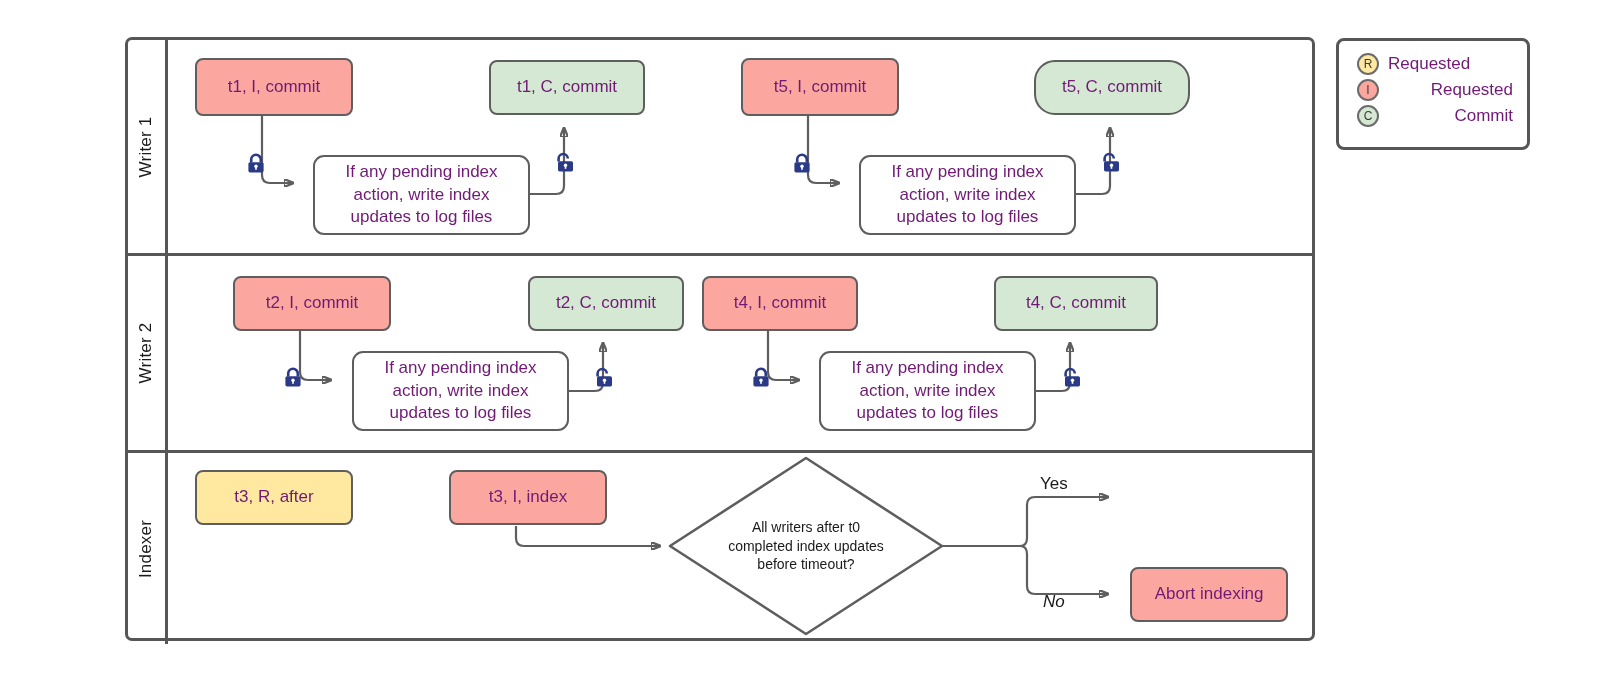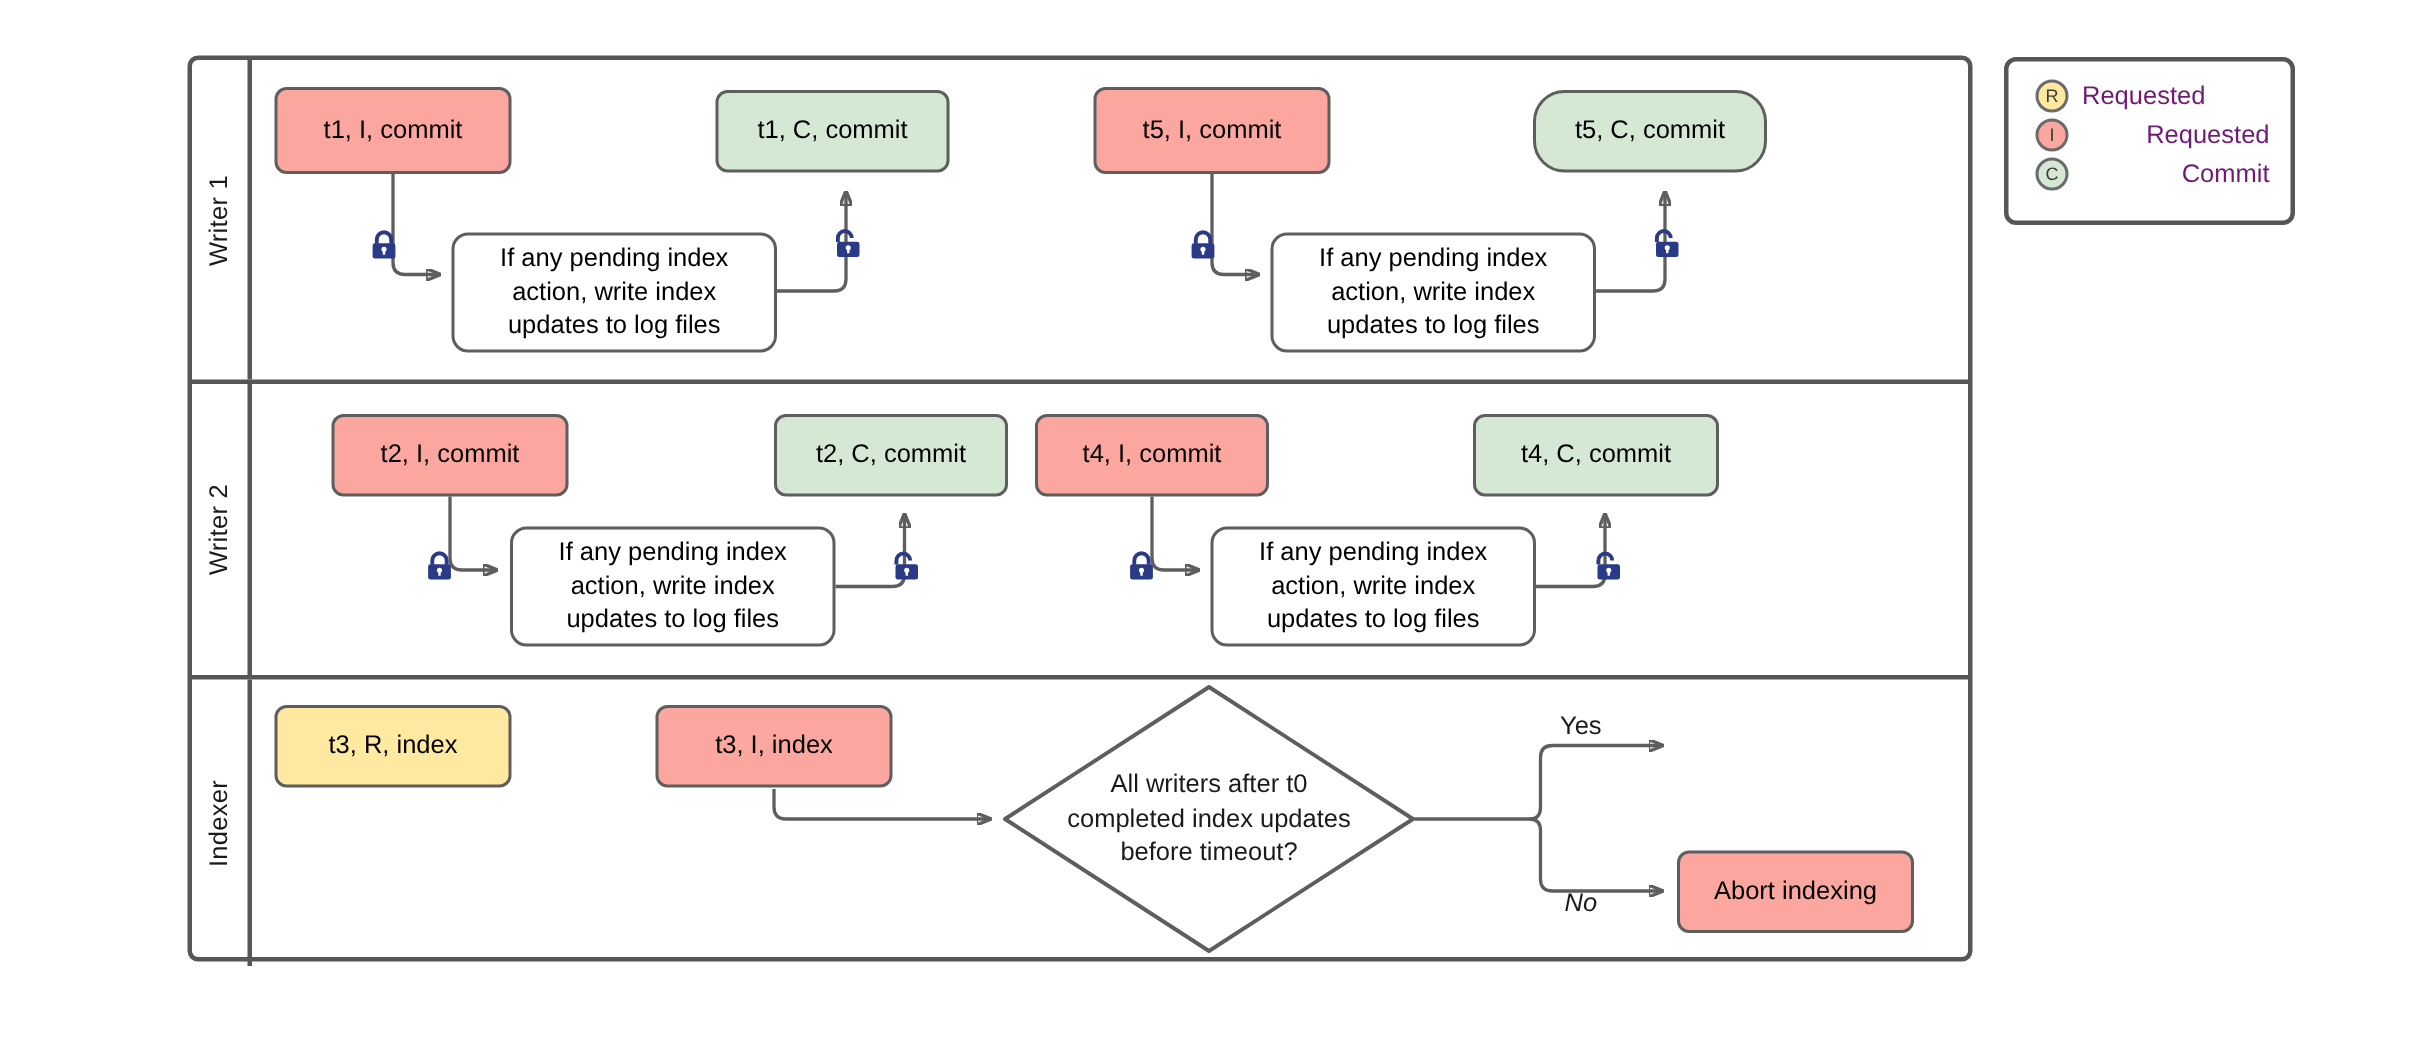--- a/index.html
+++ b/index.html
@@ -69,22 +69,23 @@
     position: absolute;
     box-sizing: border-box;
     border: 2.5px solid #5e5e5e;
     border-radius: 8px;
     display: flex;
     align-items: center;
     justify-content: center;
     text-align: center;
     font-size: 17px;
     line-height: 1.32;
-    color: #000000;
+    color: #701a75;
     padding: 2px 4px;
+    margin-left: 12px;
   }
   .node.pink   { background: #FBA7A0; }
   .node.green  { background: #D5E8D4; }
   .node.yellow { background: #FFE9A0; }
   .node.white  { background: #ffffff; border-radius: 11px; }
 
   
   .diamond-wrap {
     position: absolute;
   }
@@ -96,21 +97,21 @@
   .diamond-label {
     position: absolute;
     left: 0; top: 0;
     width: 100%;
     height: 100%;
     display: flex;
     flex-direction: column;
     align-items: center;
     justify-content: center;
     text-align: center;
-    font-size: 17px;
+    font-size: 14px;
     line-height: 1.34;
     color: #1a1a1a;
     pointer-events: none;
   }
 
   
   #wires {
     position: absolute;
     left: 0; top: 0;
     width: 1609px;
@@ -285,21 +286,21 @@
     <span>t4, C, commit</span>
   </div>
 
   <div class="node white" style="left:807px; top:351px; width:217px; height:80px; flex-direction:column;">
     <span>If any pending index</span>
     <span>action, write index</span>
     <span>updates to log files</span>
   </div>
 
   <div class="node yellow" style="left:183px; top:470px; width:158px; height:55px;">
-    <span>t3, R, index</span>
+    <span>t3, R, after</span>
   </div>
 
   <div class="node pink" style="left:437px; top:470px; width:158px; height:55px;">
     <span>t3, I, index</span>
   </div>
 
   <div class="diamond-wrap" style="left:668px; top:456px; width:276px; height:180px;">
     <svg width="276" height="180">
       <polygon points="138,2 274,90 138,178 2,90" fill="#ffffff" stroke="#5e5e5e" stroke-width="2.6" stroke-linejoin="round"></polygon>
     </svg>

